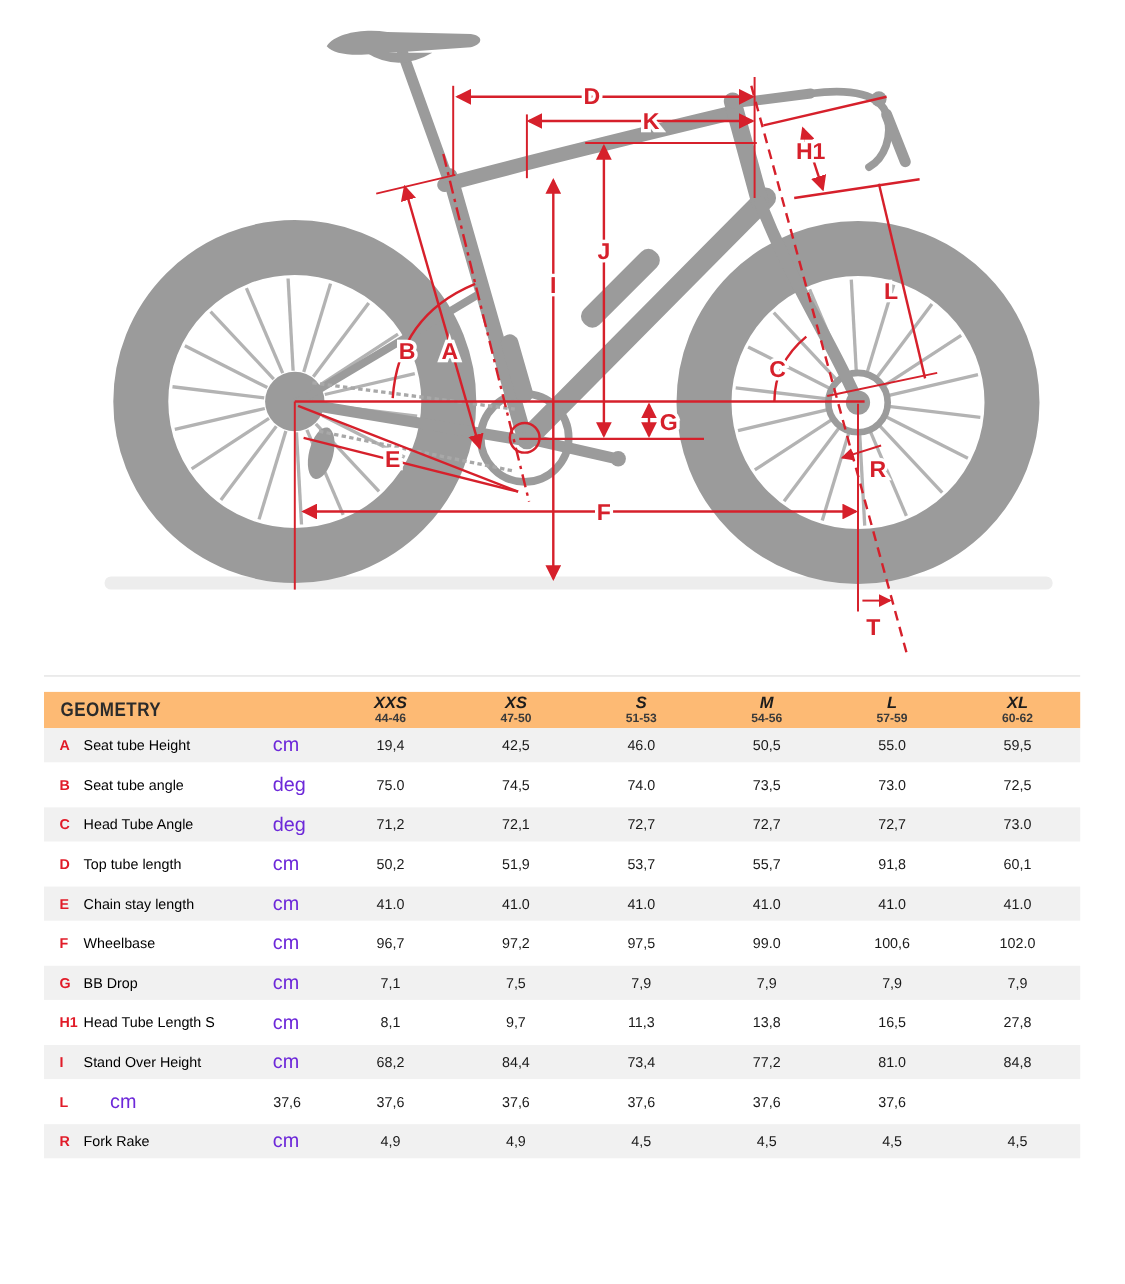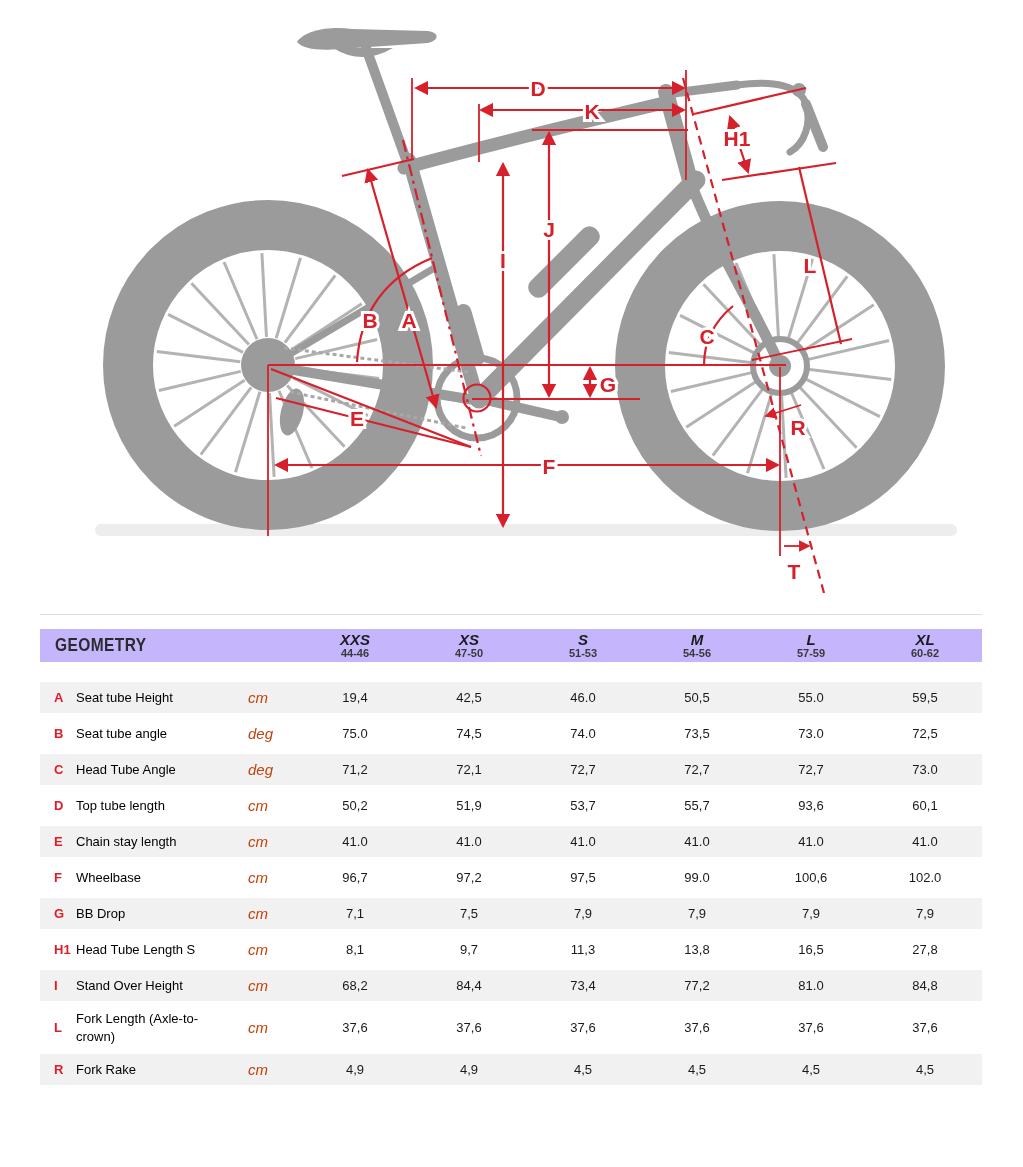--- a/index.html
+++ b/index.html
@@ -18,32 +18,32 @@
   .thin{stroke-width:1.8;}
   .dash{stroke-dasharray:9 6;}
   .dashdot{stroke-dasharray:12 5 3 5;}
   .dim-label{font-weight:bold;font-size:21px;font-family:"Liberation Sans",sans-serif;
              fill:#d6202b;stroke:#ffffff;stroke-width:6px;paint-order:stroke;
              text-anchor:middle;dominant-baseline:central;}
 
   
   .geo-table{margin:14px 41px 0 40px;border-top:1px solid #dcdcdc;padding-top:14px;}
   .grid{display:grid;grid-template-columns:36px 148px 74px repeat(6,1fr);align-items:center;}
-  .thead{background:#c4b5fd;height:33px;margin-bottom:20px;}
+  .thead{background:#fdba74;height:33px;}
   .title-cell{grid-column:1/4;padding-left:15px;font-size:18px;color:#2b2b2b;font-weight:bold;}
   .cond{display:inline-block;transform:scaleX(.86);transform-origin:left center;letter-spacing:.5px;}
   .size-cell{text-align:center;line-height:1.05;}
   .size-cell .size{font-size:15px;font-weight:bold;color:#1c1c1c;display:block;font-style:italic;}
   .size-cell .range{font-size:11px;font-weight:bold;color:#3a3a3a;display:block;}
   .trow{min-height:31px;margin-bottom:5px;padding:4px 0;box-sizing:border-box;}
   .trow:nth-child(odd){background:#f1f1f1;}
   .trow:nth-child(even){background:#ffffff;}
   .trow .key{padding-left:14px;font-size:13px;font-weight:bold;color:#e11b28;}
   .trow .name{font-size:13px;color:#000000;line-height:1.35;padding-right:6px;}
-  .trow .unit{font-size:15px;color:#c2410c;padding-left:24px;font-style:italic;}
+  .trow .unit{font-size:18px;color:#6d28d9;padding-left:24px;}
   .trow .val{font-size:13px;color:#1a1a1a;text-align:center;}
 </style>
 </head>
 <body>
 
 <div class="page">
 
   <svg class="diagram" width="1023" height="600" viewBox="0 0 1023 600" xmlns="http://www.w3.org/2000/svg">
     <defs>
       <marker id="ar" viewBox="0 0 10 10" refX="8.5" refY="5" markerWidth="6.5" markerHeight="6.5" orient="auto-start-reverse">
@@ -249,21 +249,21 @@
           <span class="val">73.0</span>
         </div>
         <div class="trow grid">
           <span class="key">D</span>
           <span class="name">Top tube length</span>
           <span class="unit">cm</span>
           <span class="val">50,2</span>
           <span class="val">51,9</span>
           <span class="val">53,7</span>
           <span class="val">55,7</span>
-          <span class="val">93,6</span>
+          <span class="val">91,8</span>
           <span class="val">60,1</span>
         </div>
         <div class="trow grid">
           <span class="key">E</span>
           <span class="name">Chain stay length</span>
           <span class="unit">cm</span>
           <span class="val">41.0</span>
           <span class="val">41.0</span>
           <span class="val">41.0</span>
           <span class="val">41.0</span>
@@ -309,21 +309,20 @@
           <span class="unit">cm</span>
           <span class="val">68,2</span>
           <span class="val">84,4</span>
           <span class="val">73,4</span>
           <span class="val">77,2</span>
           <span class="val">81.0</span>
           <span class="val">84,8</span>
         </div>
         <div class="trow grid">
           <span class="key">L</span>
-          <span class="name">Fork Length (Axle-to-crown)</span>
           <span class="unit">cm</span>
           <span class="val">37,6</span>
           <span class="val">37,6</span>
           <span class="val">37,6</span>
           <span class="val">37,6</span>
           <span class="val">37,6</span>
           <span class="val">37,6</span>
         </div>
         <div class="trow grid">
           <span class="key">R</span>

